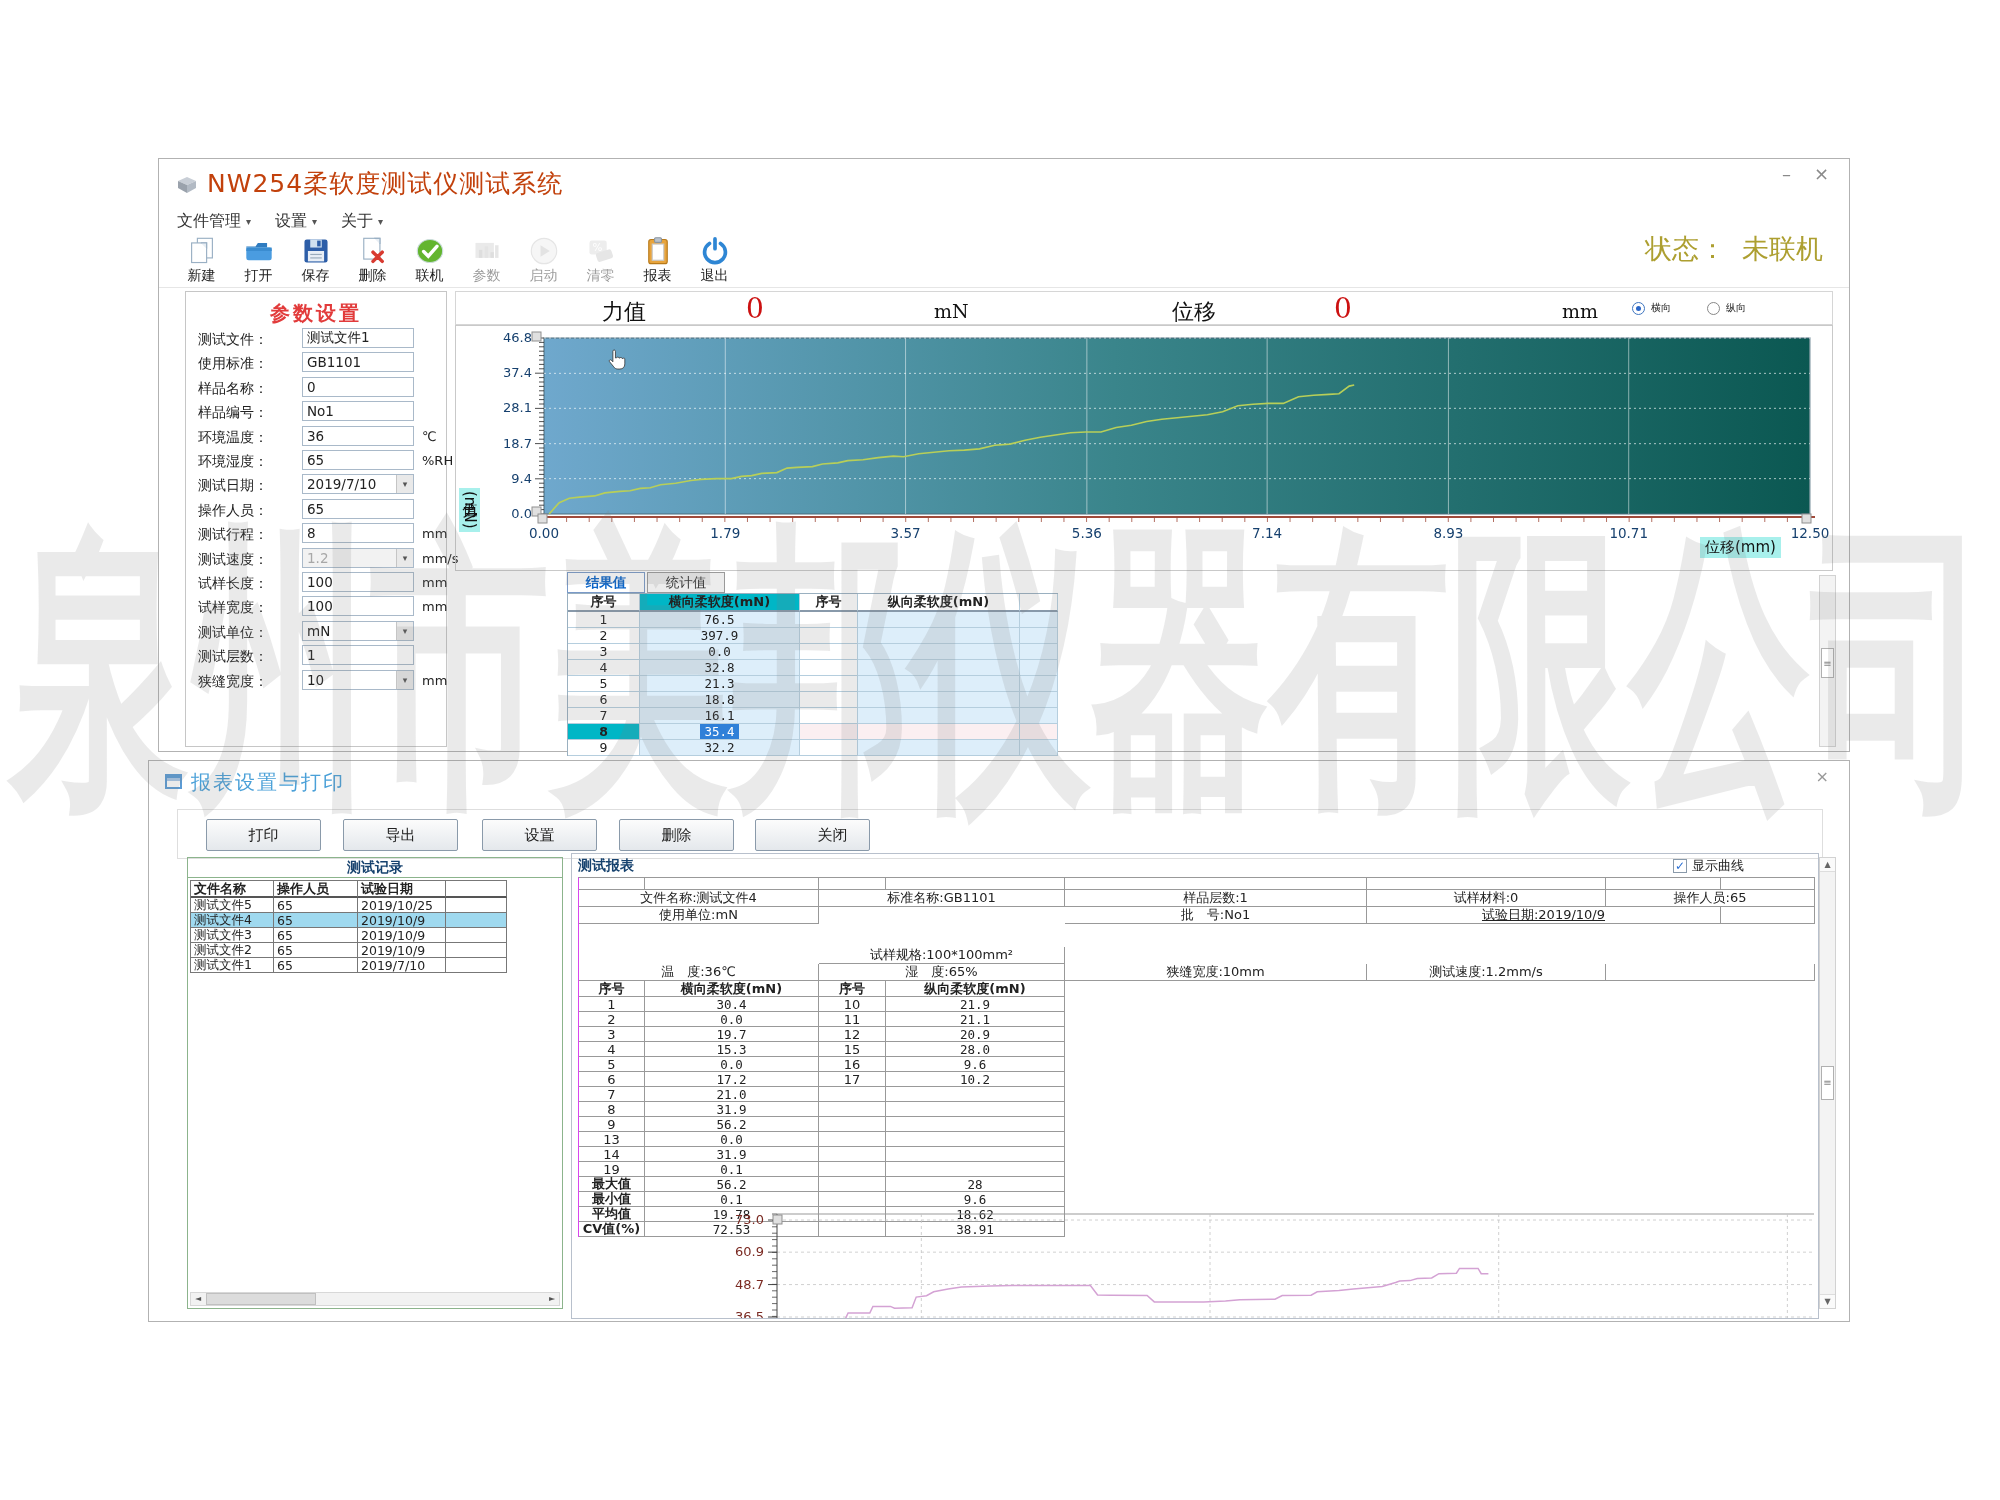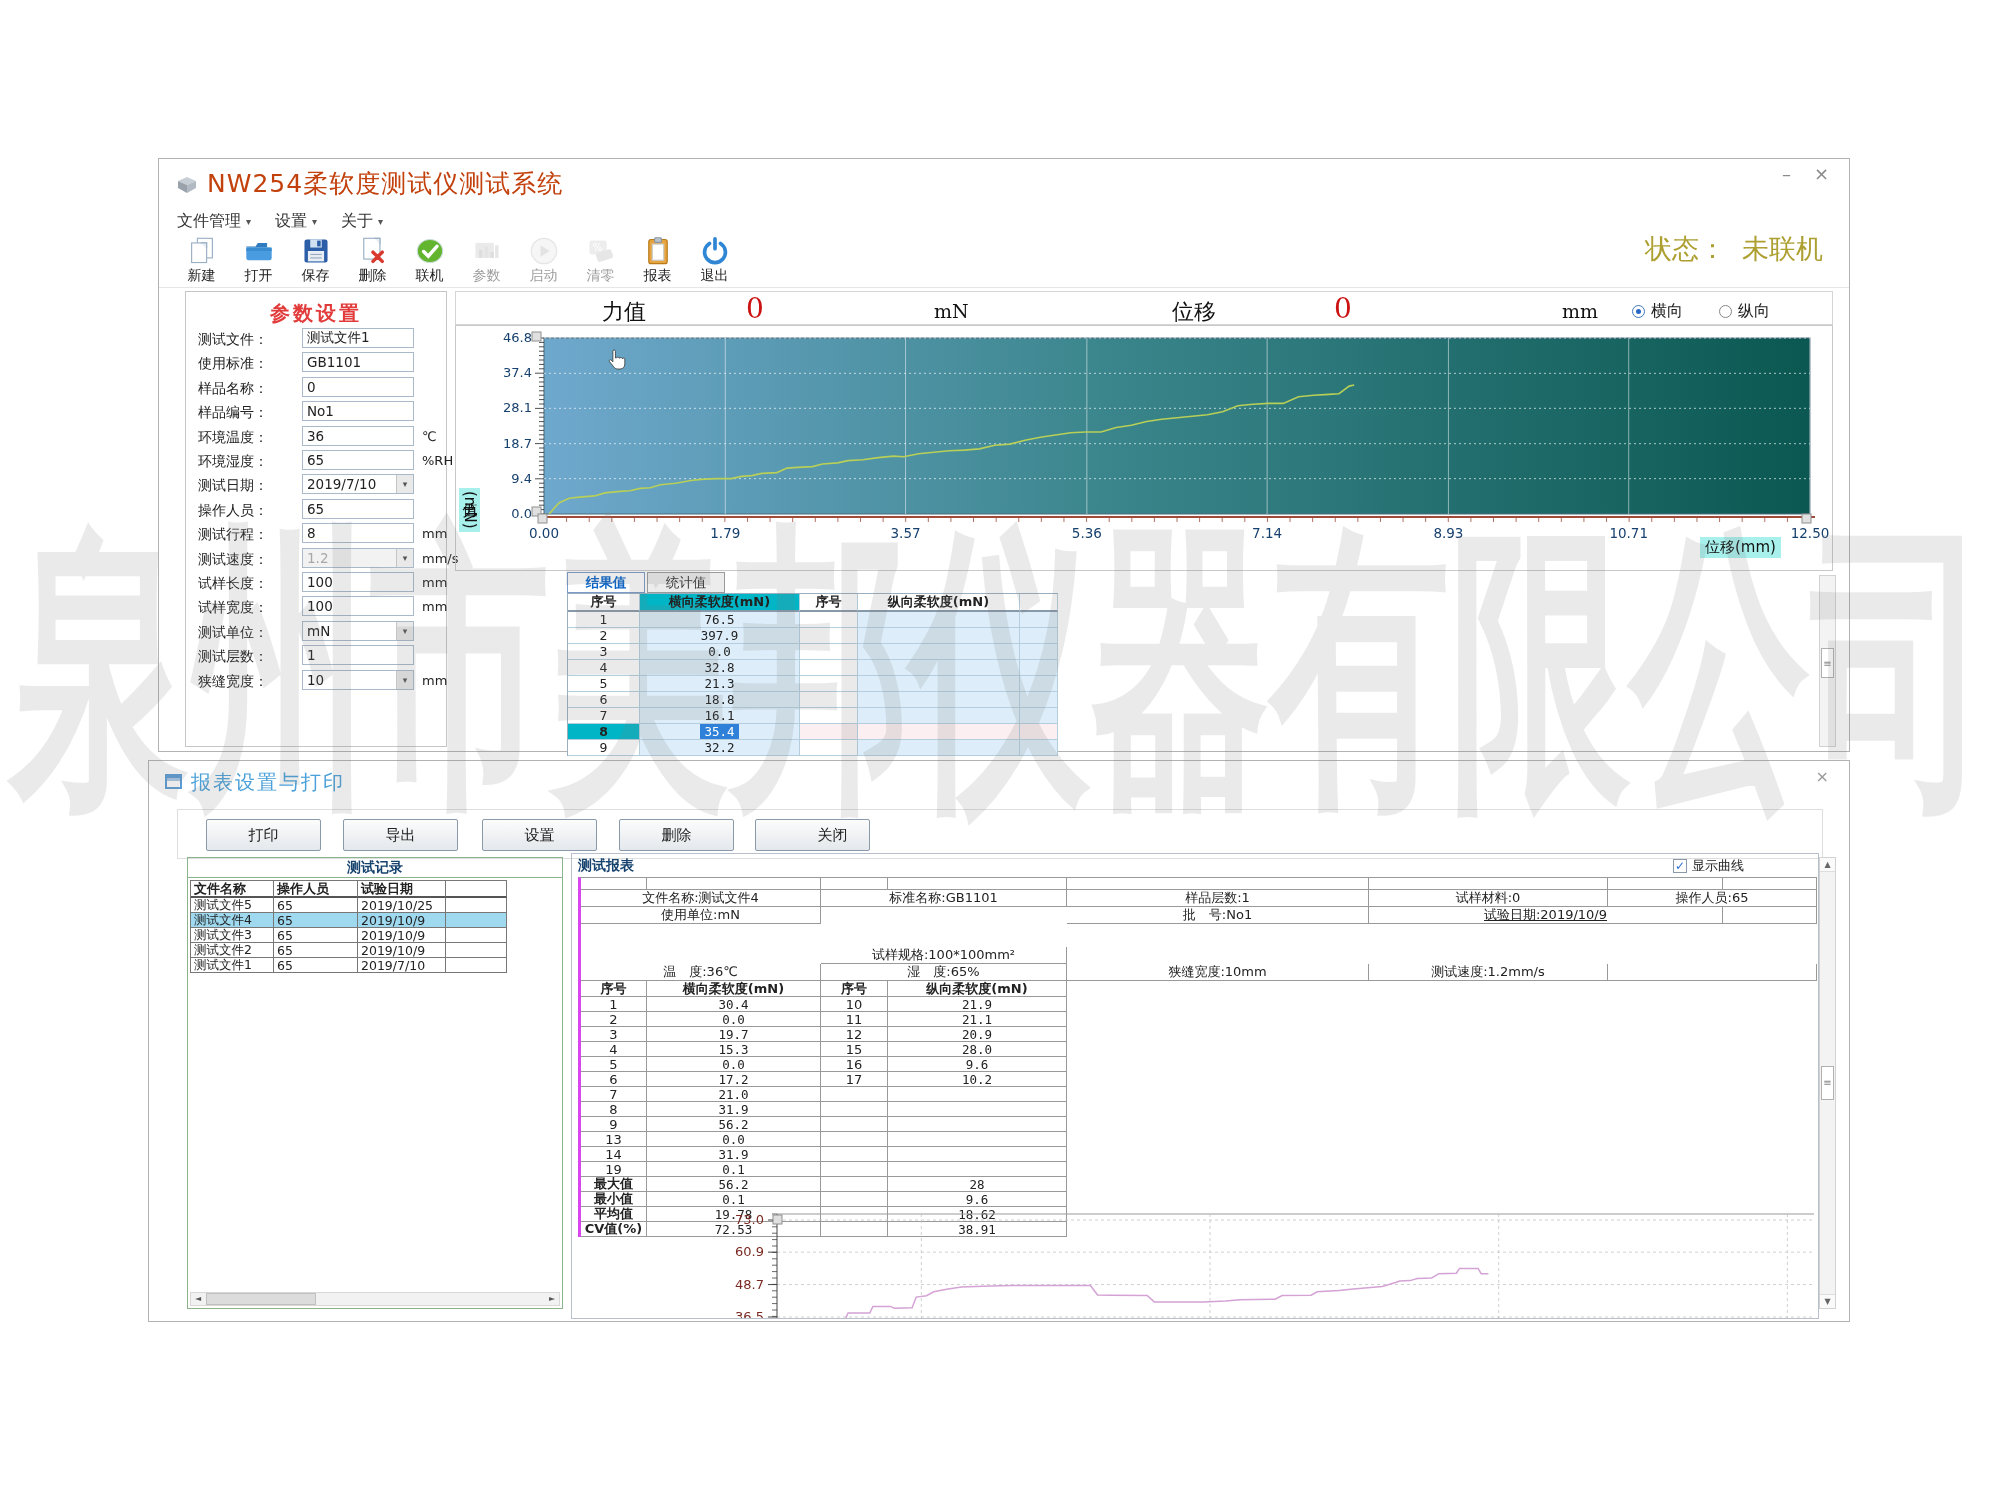--- a/index.html
+++ b/index.html
@@ -33,21 +33,21 @@
   font-size:9px;color:#555;display:flex;align-items:center;justify-content:center;}
 .punit{position:absolute;left:236px;top:3px;font-size:13px;}
 .readout{position:absolute;left:296px;top:132px;width:1378px;height:34px;border:1px solid #d6d6d6;
   font-family:"DejaVu Serif","Liberation Serif",serif;}
 .ro{position:absolute;top:5px;font-size:22px;color:#111;}
 .ro.cjk{font-family:"DejaVu Sans","Liberation Sans",sans-serif;}
 .ro.num{color:#cc1111;font-size:28px;top:0;}
 .ro.unit{font-size:19px;top:8px;}
 .f1{left:146px}.f2{left:290px}.f3{left:478px}.d1{left:716px}.d2{left:878px}.d3{left:1106px}
 #radios{position:absolute;left:1176px;top:9px;display:flex;gap:36px;}
-.radio-wrap{display:flex;gap:6px;align-items:center;font-size:16px;font-family:"DejaVu Sans",sans-serif;}
+.radio-wrap{display:flex;gap:6px;align-items:center;font-size:10px;font-family:"DejaVu Sans",sans-serif;}
 .radio{width:13px;height:13px;border-radius:50%;border:1px solid #888;background:#fff;position:relative;}
 .radio.on{border-color:#3f76c0;}
 .radio.on::after{content:"";position:absolute;left:3px;top:3px;width:5px;height:5px;border-radius:50%;background:#2a66c8;}
 .chartbox{position:absolute;left:296px;top:166px;width:1378px;height:246px;border:1px solid #c9c9c9;}
 .ylab{position:absolute;left:3px;top:162px;writing-mode:vertical-rl;background:#a8f0ec;font-size:15px;padding:3px 1px;color:#111;}
 .xlab{position:absolute;left:1244px;top:211px;background:#a8f0ec;font-size:15px;padding:1px 5px;color:#111;}
 .tabs{position:absolute;left:408px;top:413px;display:flex;}
 .tab{width:78px;height:21px;border:1px solid #9a9a9a;background:#ececec;font-size:13.5px;
   display:flex;align-items:center;justify-content:center;color:#333;margin-right:2px;}
 .tab.active{background:#fff;color:#0a64c8;font-weight:bold;border-color:#7a9ac8;}
@@ -81,21 +81,21 @@
 .rc-row.sel .rc-c{background:#9fd9ef;}
 .hscroll{position:absolute;left:2px;bottom:2px;width:370px;height:14px;background:#f2f2f2;border:1px solid #d8d8d8;}
 .hs-left,.hs-right{position:absolute;top:0;width:14px;height:12px;font-size:8px;color:#555;text-align:center;line-height:12px;}
 .hs-left{left:0}.hs-right{right:0}
 .hthumb{position:absolute;left:15px;top:0;width:110px;height:12px;background:#dcdcdc;border:1px solid #c0c0c0;}
 .reppanel{position:absolute;left:422px;top:92px;width:1248px;height:466px;border:1px solid #b8c0cc;overflow:hidden;}
 .rep-title{position:absolute;left:6px;top:3px;font-size:14px;font-weight:bold;color:#16426e;}
 .curvecheck{position:absolute;right:74px;top:3px;display:flex;align-items:center;gap:5px;font-size:13px;}
 .cbox{width:14px;height:14px;border:1px solid #8a9aaa;background:#fff;color:#2a6fd4;font-size:12px;
   display:flex;align-items:center;justify-content:center;}
-#repgrid{position:absolute;left:6px;top:23px;border-left:3px solid #d946ef;border-top:1px solid #999;}
+#repgrid{position:absolute;left:6px;top:23px;border-left:1px solid #d946ef;border-top:1px solid #999;}
 .gr{display:flex;}
 .gc{border-right:1px solid #999;border-bottom:1px solid #999;display:flex;align-items:center;justify-content:center;
   font-size:13px;background:#fff;}
 .gc.mono{font-family:"DejaVu Sans Mono","Liberation Mono",monospace;font-size:12.5px;}
 .gc.bold{font-weight:bold;}
 .repchart{position:absolute;left:6px;top:358px;width:1236px;height:106px;overflow:hidden;}
 .rw-scroll{position:absolute;right:13px;top:96px;width:17px;height:452px;background:#f3f3f3;border:1px solid #d2d2d2;}
 .vbtn{position:absolute;left:0;right:0;height:14px;font-size:8px;color:#666;text-align:center;line-height:14px;background:#fafafa;}
 .vbtn.up{top:0;border-bottom:1px solid #ddd;}
 .vbtn.down{bottom:0;border-top:1px solid #ddd;}

